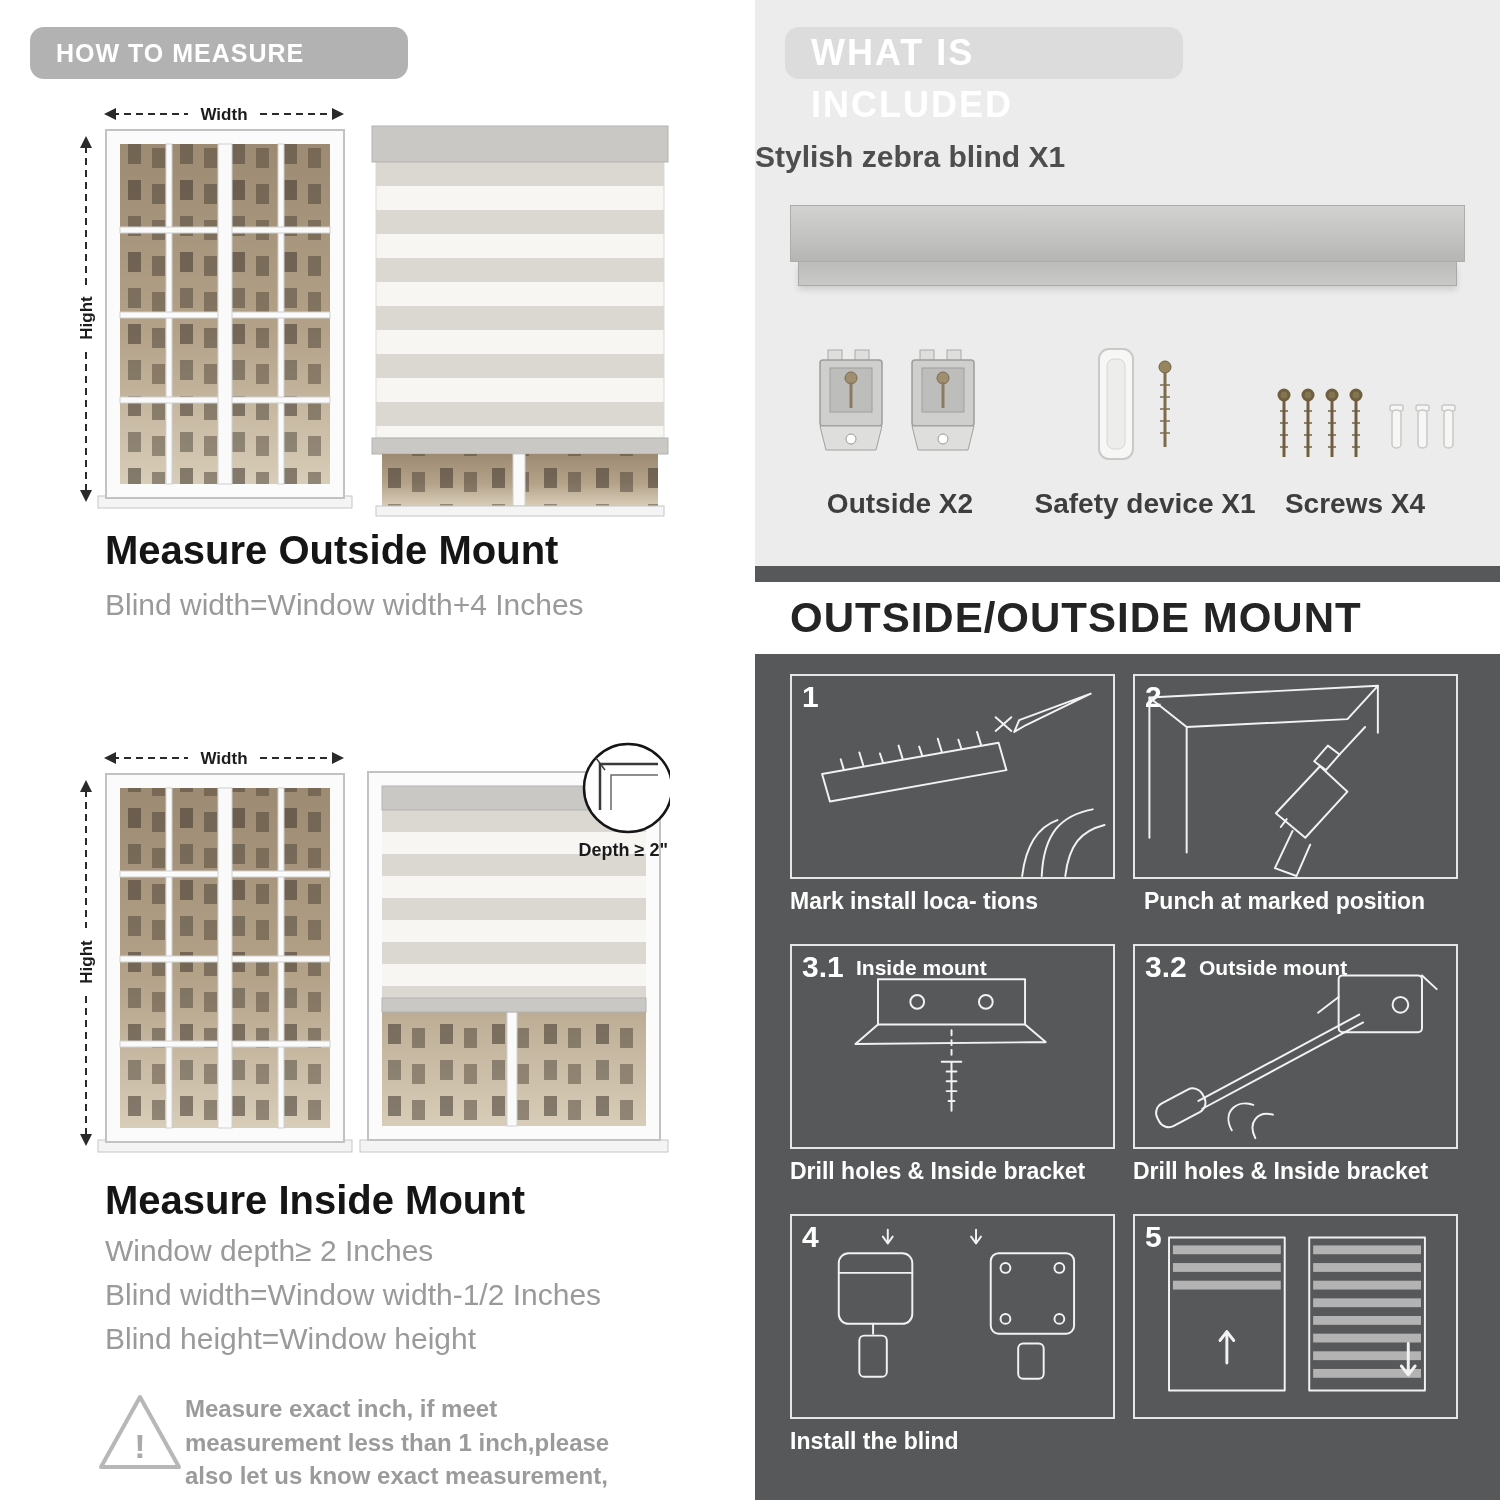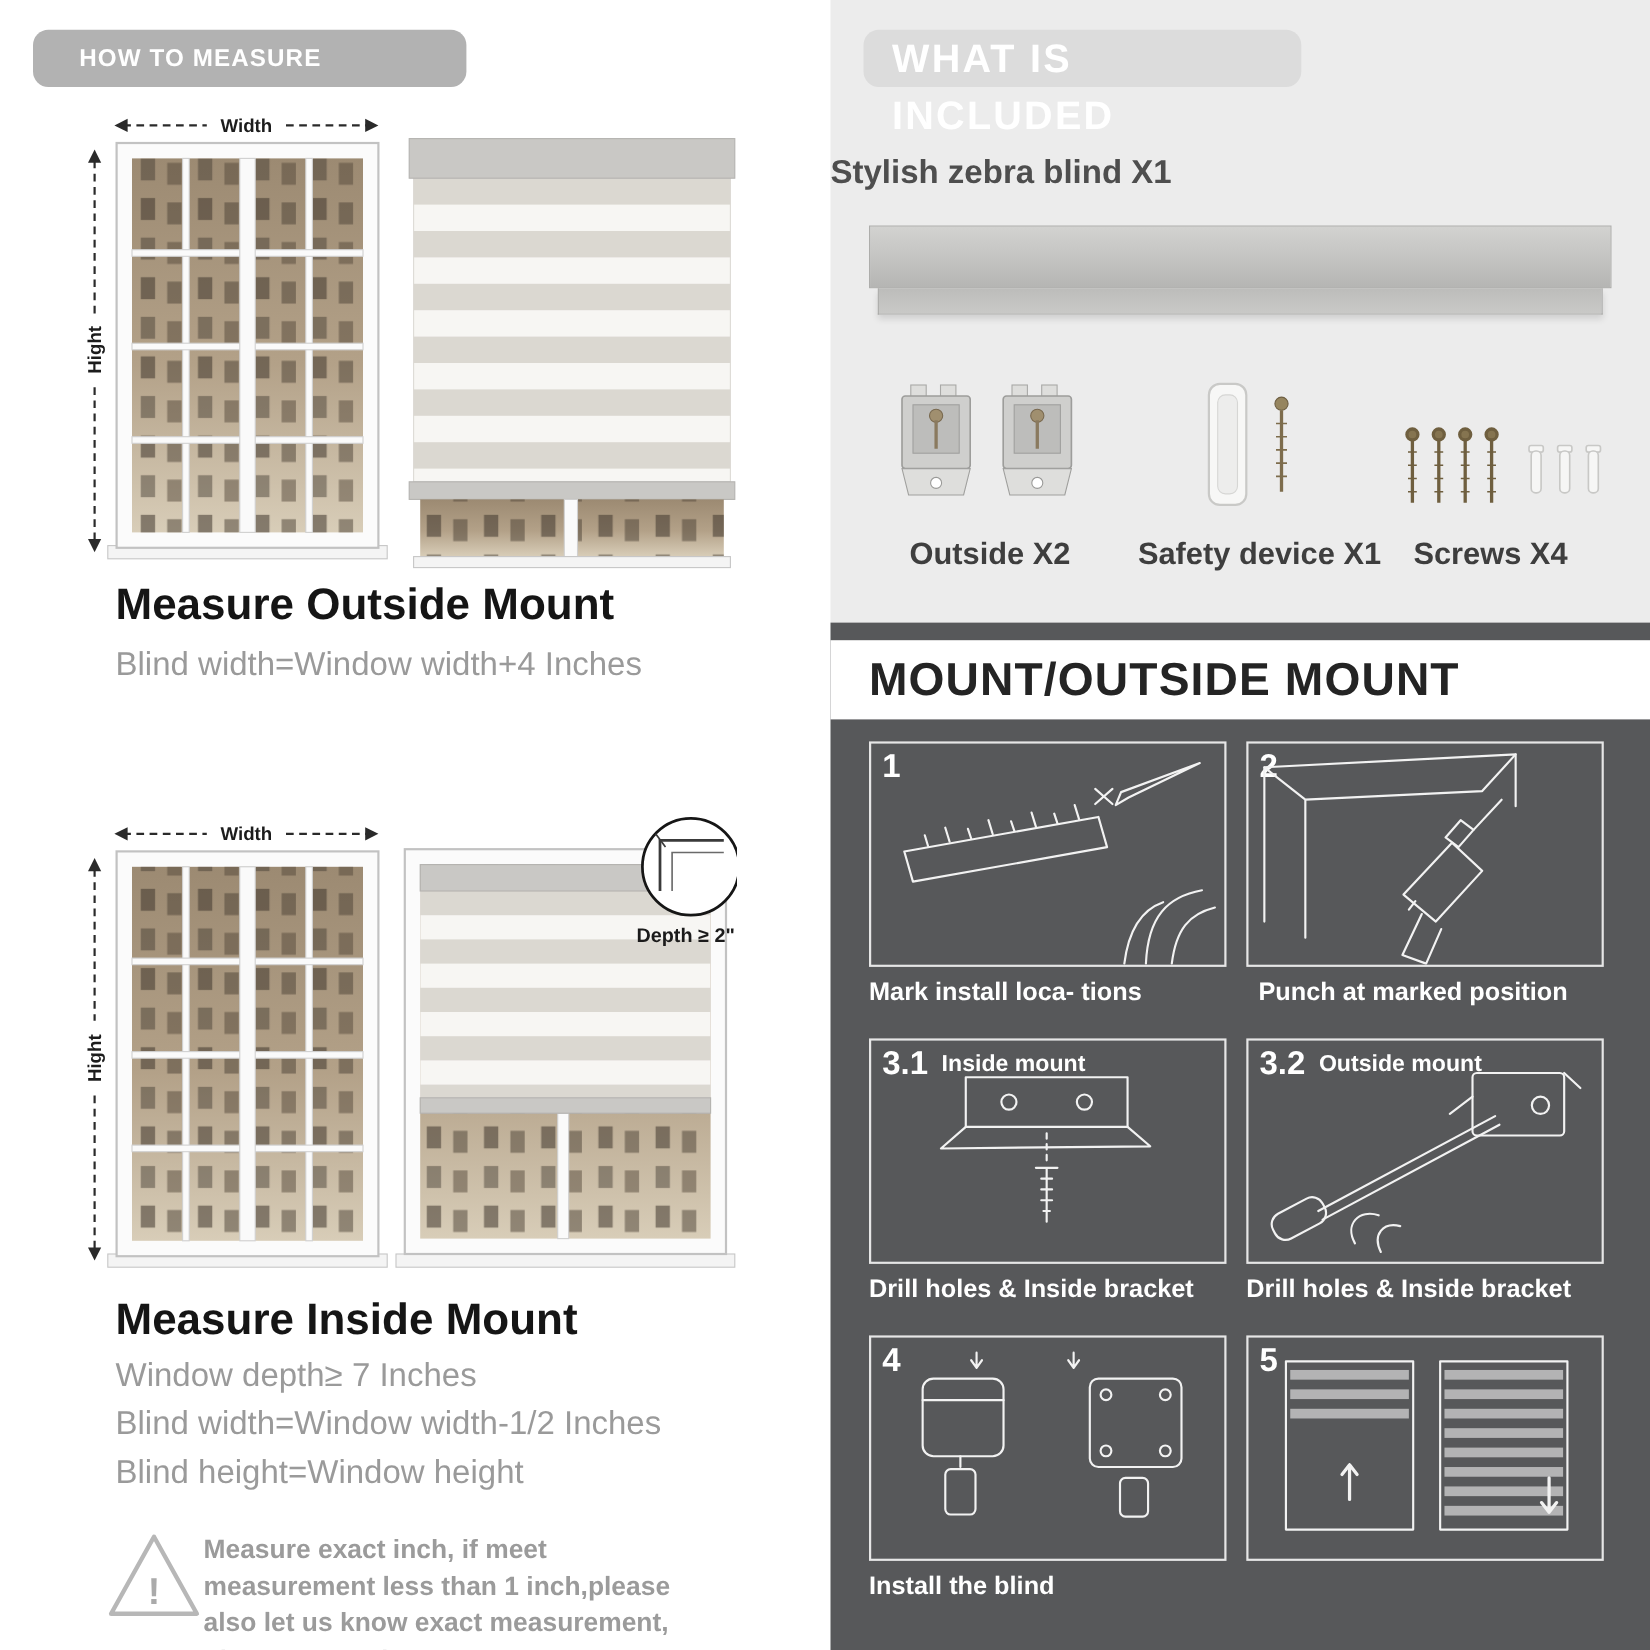--- a/index.html
+++ b/index.html
@@ -1,22 +1,22 @@
 <!DOCTYPE html>
 <html><head>
 <meta charset="utf-8">
 <style>
   html,body{margin:0;padding:0;background:#fff;}
   .page{position:relative;width:1500px;height:1500px;background:#ffffff;overflow:hidden;
         font-family:"Liberation Sans","DejaVu Sans",sans-serif;}
   .abs{position:absolute;}
   
   .pill{position:absolute;left:30px;top:27px;width:352px;height:52px;background:#b2b2b2;
-        border-radius:14px;color:#fff;font-weight:bold;font-size:22px;line-height:52px;
-        padding-left:42px;letter-spacing:1px;}
+        border-radius:14px;color:#fff;font-weight:bold;font-size:25px;line-height:52px;
+        padding-left:26px;letter-spacing:1px;}
   .sec-title{position:absolute;font-weight:bold;color:#151515;font-size:40px;}
   .gray-line{position:absolute;font-weight:normal;color:#9a9a9a;font-size:30px;}
   .note-text{position:absolute;left:185px;top:1392px;width:470px;font-weight:bold;color:#9b9b9b;
              font-size:24px;line-height:1.4;}
   
   .included{position:absolute;left:755px;top:0;width:745px;height:566px;background:#ececec;}
   .pill-light{position:absolute;left:30px;top:27px;width:372px;height:52px;background:#dcdcdc;
               border-radius:14px;color:#ffffff;font-weight:bold;font-size:36px;line-height:52px;
               padding-left:26px;letter-spacing:2px;}
   .blind-label{position:absolute;left:0;top:140px;width:745px;
@@ -181,21 +181,21 @@
       <g>
         <circle cx="558" cy="60" r="44" fill="#ffffff" stroke="#161616" stroke-width="2.5"></circle>
         <path d="M530 82 L530 36 L588 36" fill="none" stroke="#3a3a3a" stroke-width="2.5"></path>
         <path d="M541 82 L541 47 L588 47" fill="none" stroke="#6a6a6a" stroke-width="1.5"></path>
         <path d="M535 42 L526 30" fill="none" stroke="#3a3a3a" stroke-width="1.5"></path>
       </g>
       <text x="598" y="128" text-anchor="end" font-size="18" font-weight="bold" fill="#1b1b1b">Depth ≥ 2"</text>
     </svg>
 
     <div class="sec-title" style="left:105px;top:1178px;">Measure Inside Mount</div>
-    <div class="gray-line" style="left:105px;top:1234px;">Window depth≥ 7 Inches</div>
+    <div class="gray-line" style="left:105px;top:1234px;">Window depth≥ 2 Inches</div>
     <div class="gray-line" style="left:105px;top:1278px;">Blind width=Window width-1/2 Inches</div>
     <div class="gray-line" style="left:105px;top:1322px;">Blind height=Window height</div>
 
     <svg class="abs" style="left:95px;top:1388px;" width="90" height="90" viewBox="0 0 90 90">
       <path d="M45 9 L84 79 L6 79 Z" fill="none" stroke="#b7b7b7" stroke-width="4" stroke-linejoin="round"></path>
       <text x="45" y="70" text-anchor="middle" font-size="34" font-weight="bold" fill="#aaaaaa">!</text>
     </svg>
     <div class="note-text">Measure exact inch, if meet measurement less than 1 inch,please also let us know exact measurement, please do not leave it</div>
   </div>
 
@@ -262,21 +262,21 @@
           <rect x="174" y="25" width="9" height="38" rx="4"></rect>
       </g>
     </svg>
 
     <div class="item-label" style="left:55px;width:180px;">Outside X2</div>
     <div class="item-label" style="left:270px;width:240px;">Safety device X1</div>
     <div class="item-label" style="left:510px;width:180px;">Screws X4</div>
   </div>
 
   <div class="mount">
-    <div class="mount-header">MOUNT/OUTSIDE MOUNT</div>
+    <div class="mount-header">OUTSIDE/OUTSIDE MOUNT</div>
 
     <div class="panel" style="left:35px;top:108px;">
       <div class="step-num">1</div>
       <svg class="panel-art" viewBox="0 0 322 205">
         <g stroke="#f2f2f2" stroke-width="2" fill="none" stroke-linecap="round" stroke-linejoin="round">
           <path d="M28 100 L208 68 L216 96 L36 128 Z"></path>
           <path d="M50 95 L47 85 M70 91 L66 78 M90 88 L87 79 M110 84 L106 71 M130 81 L127 72 M150 77 L146 64 M170 74 L167 65 M190 70 L186 57"></path>
           <path d="M205 42 L221 56 M221 42 L205 56"></path>
           <path d="M302 18 L236 50 L224 57 L229 45 Z"></path>
           <path d="M252 204 C254 160 272 142 304 136"></path>

